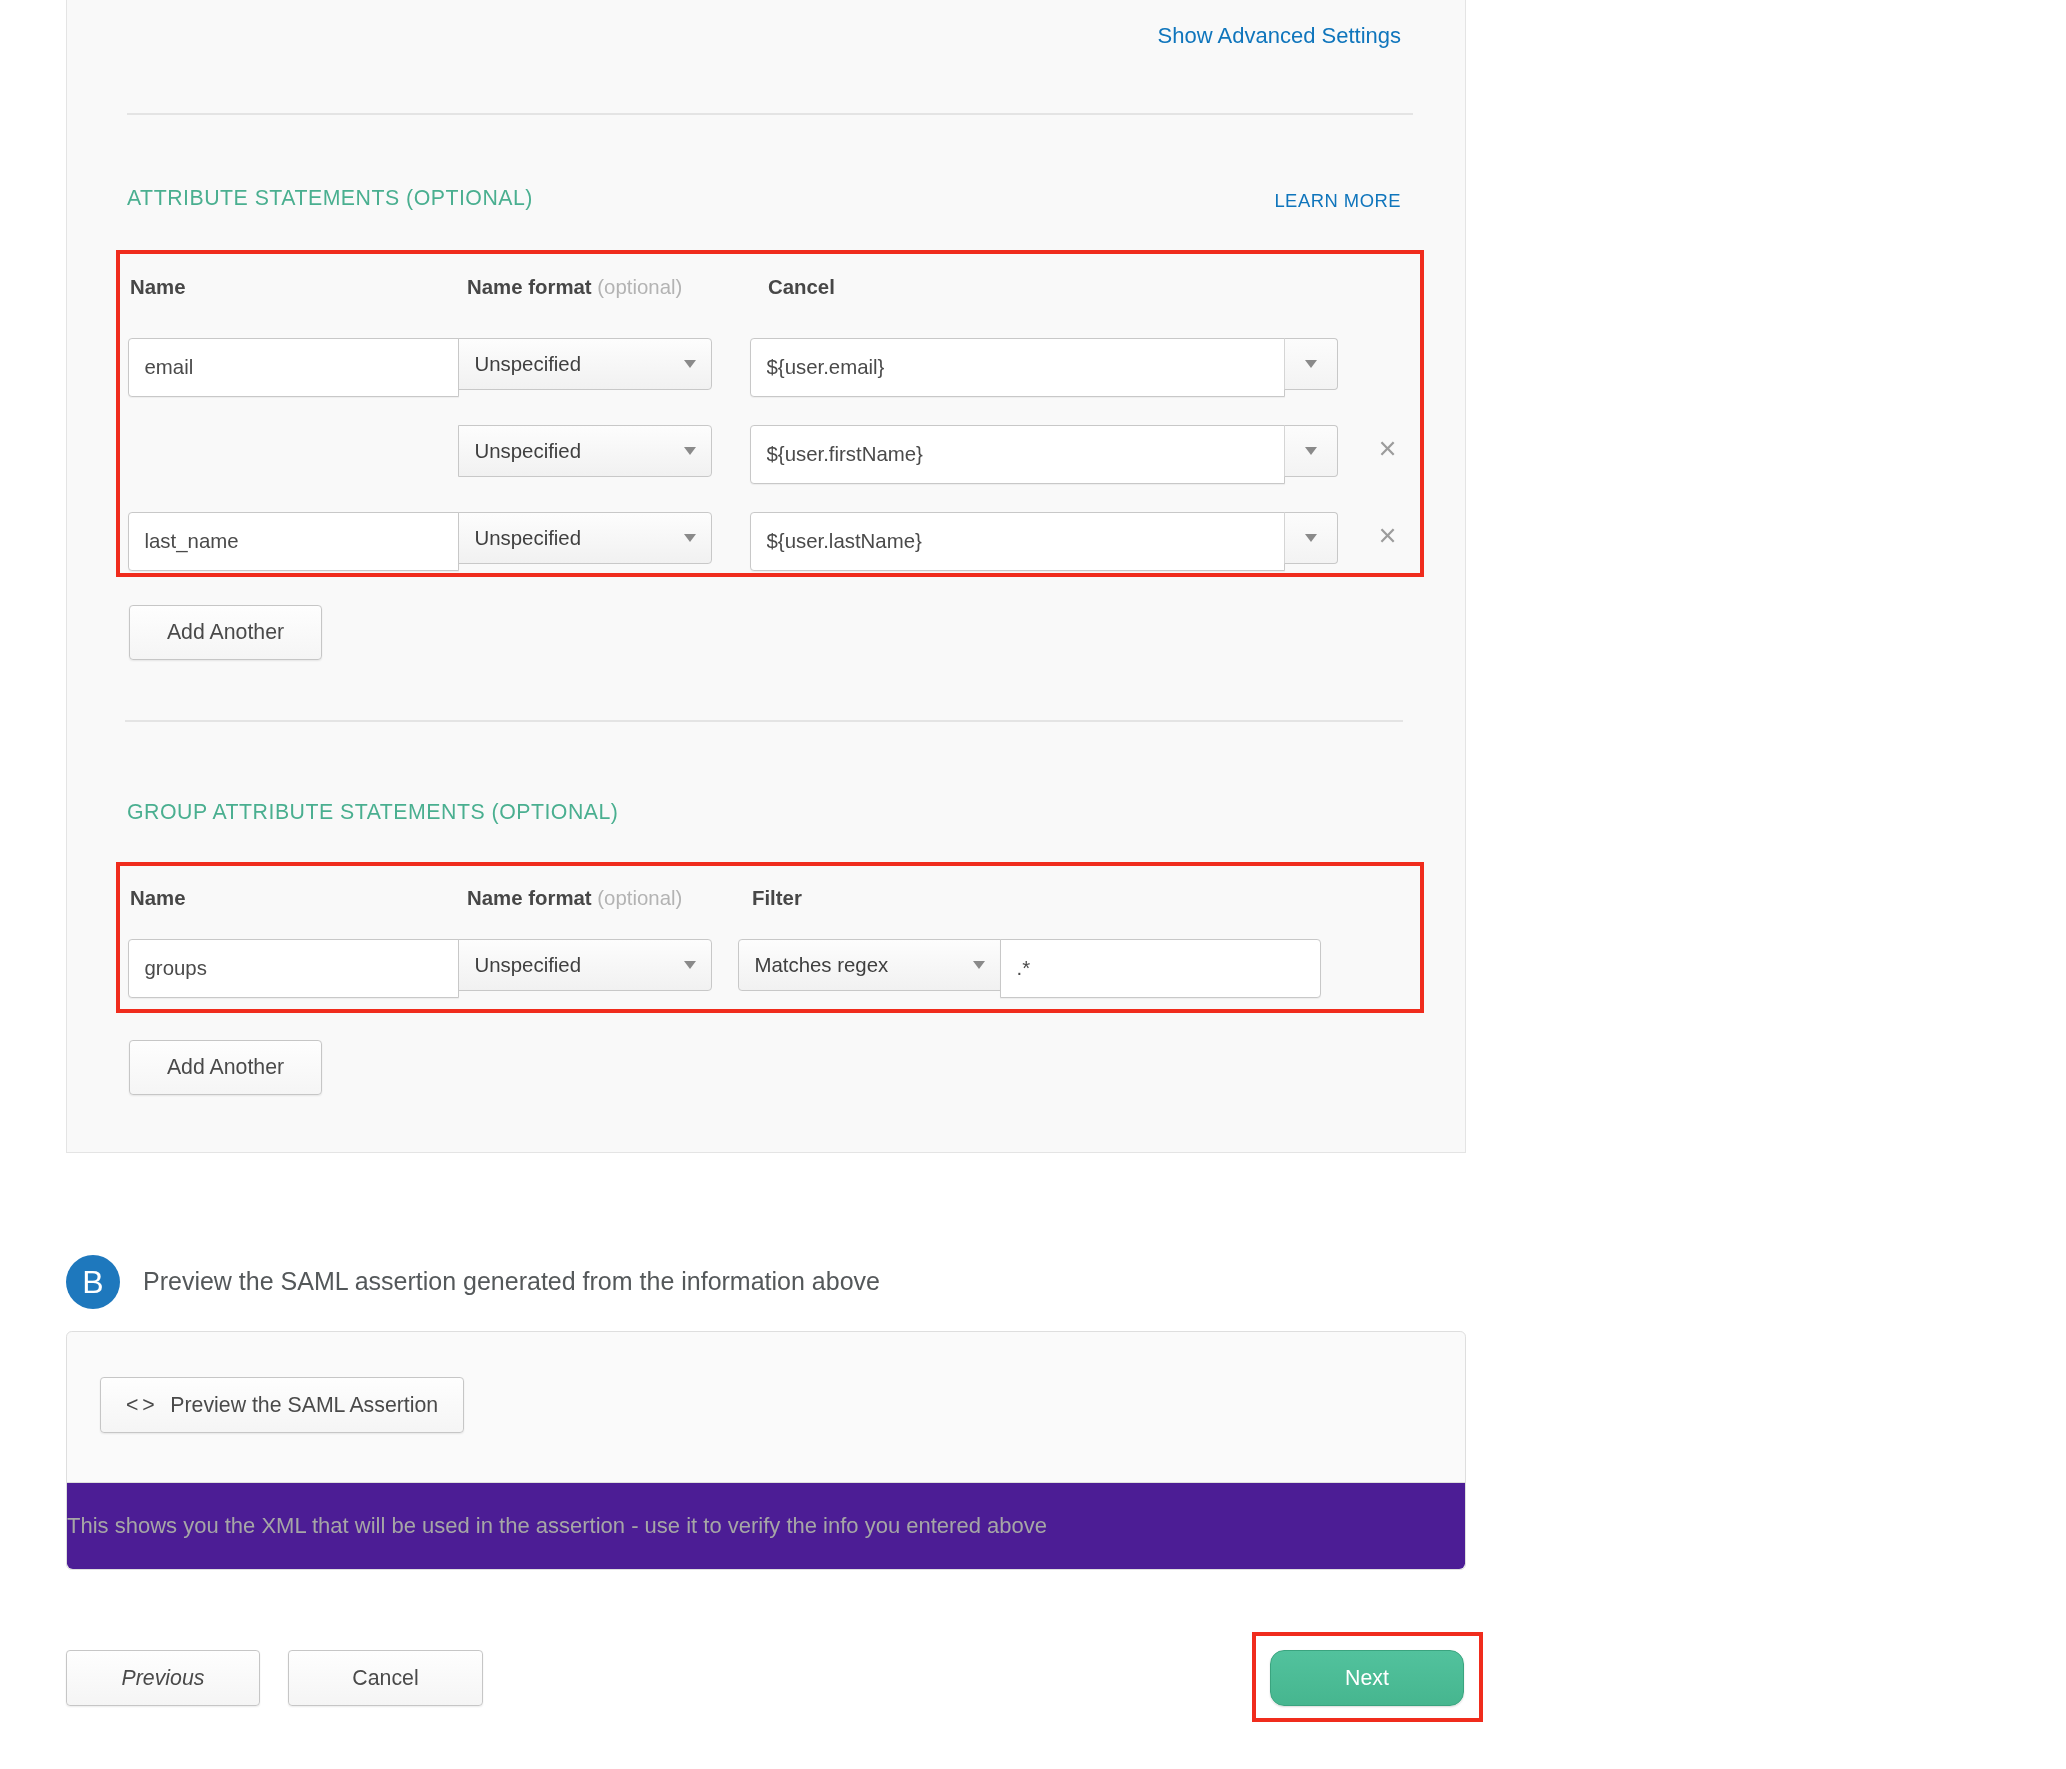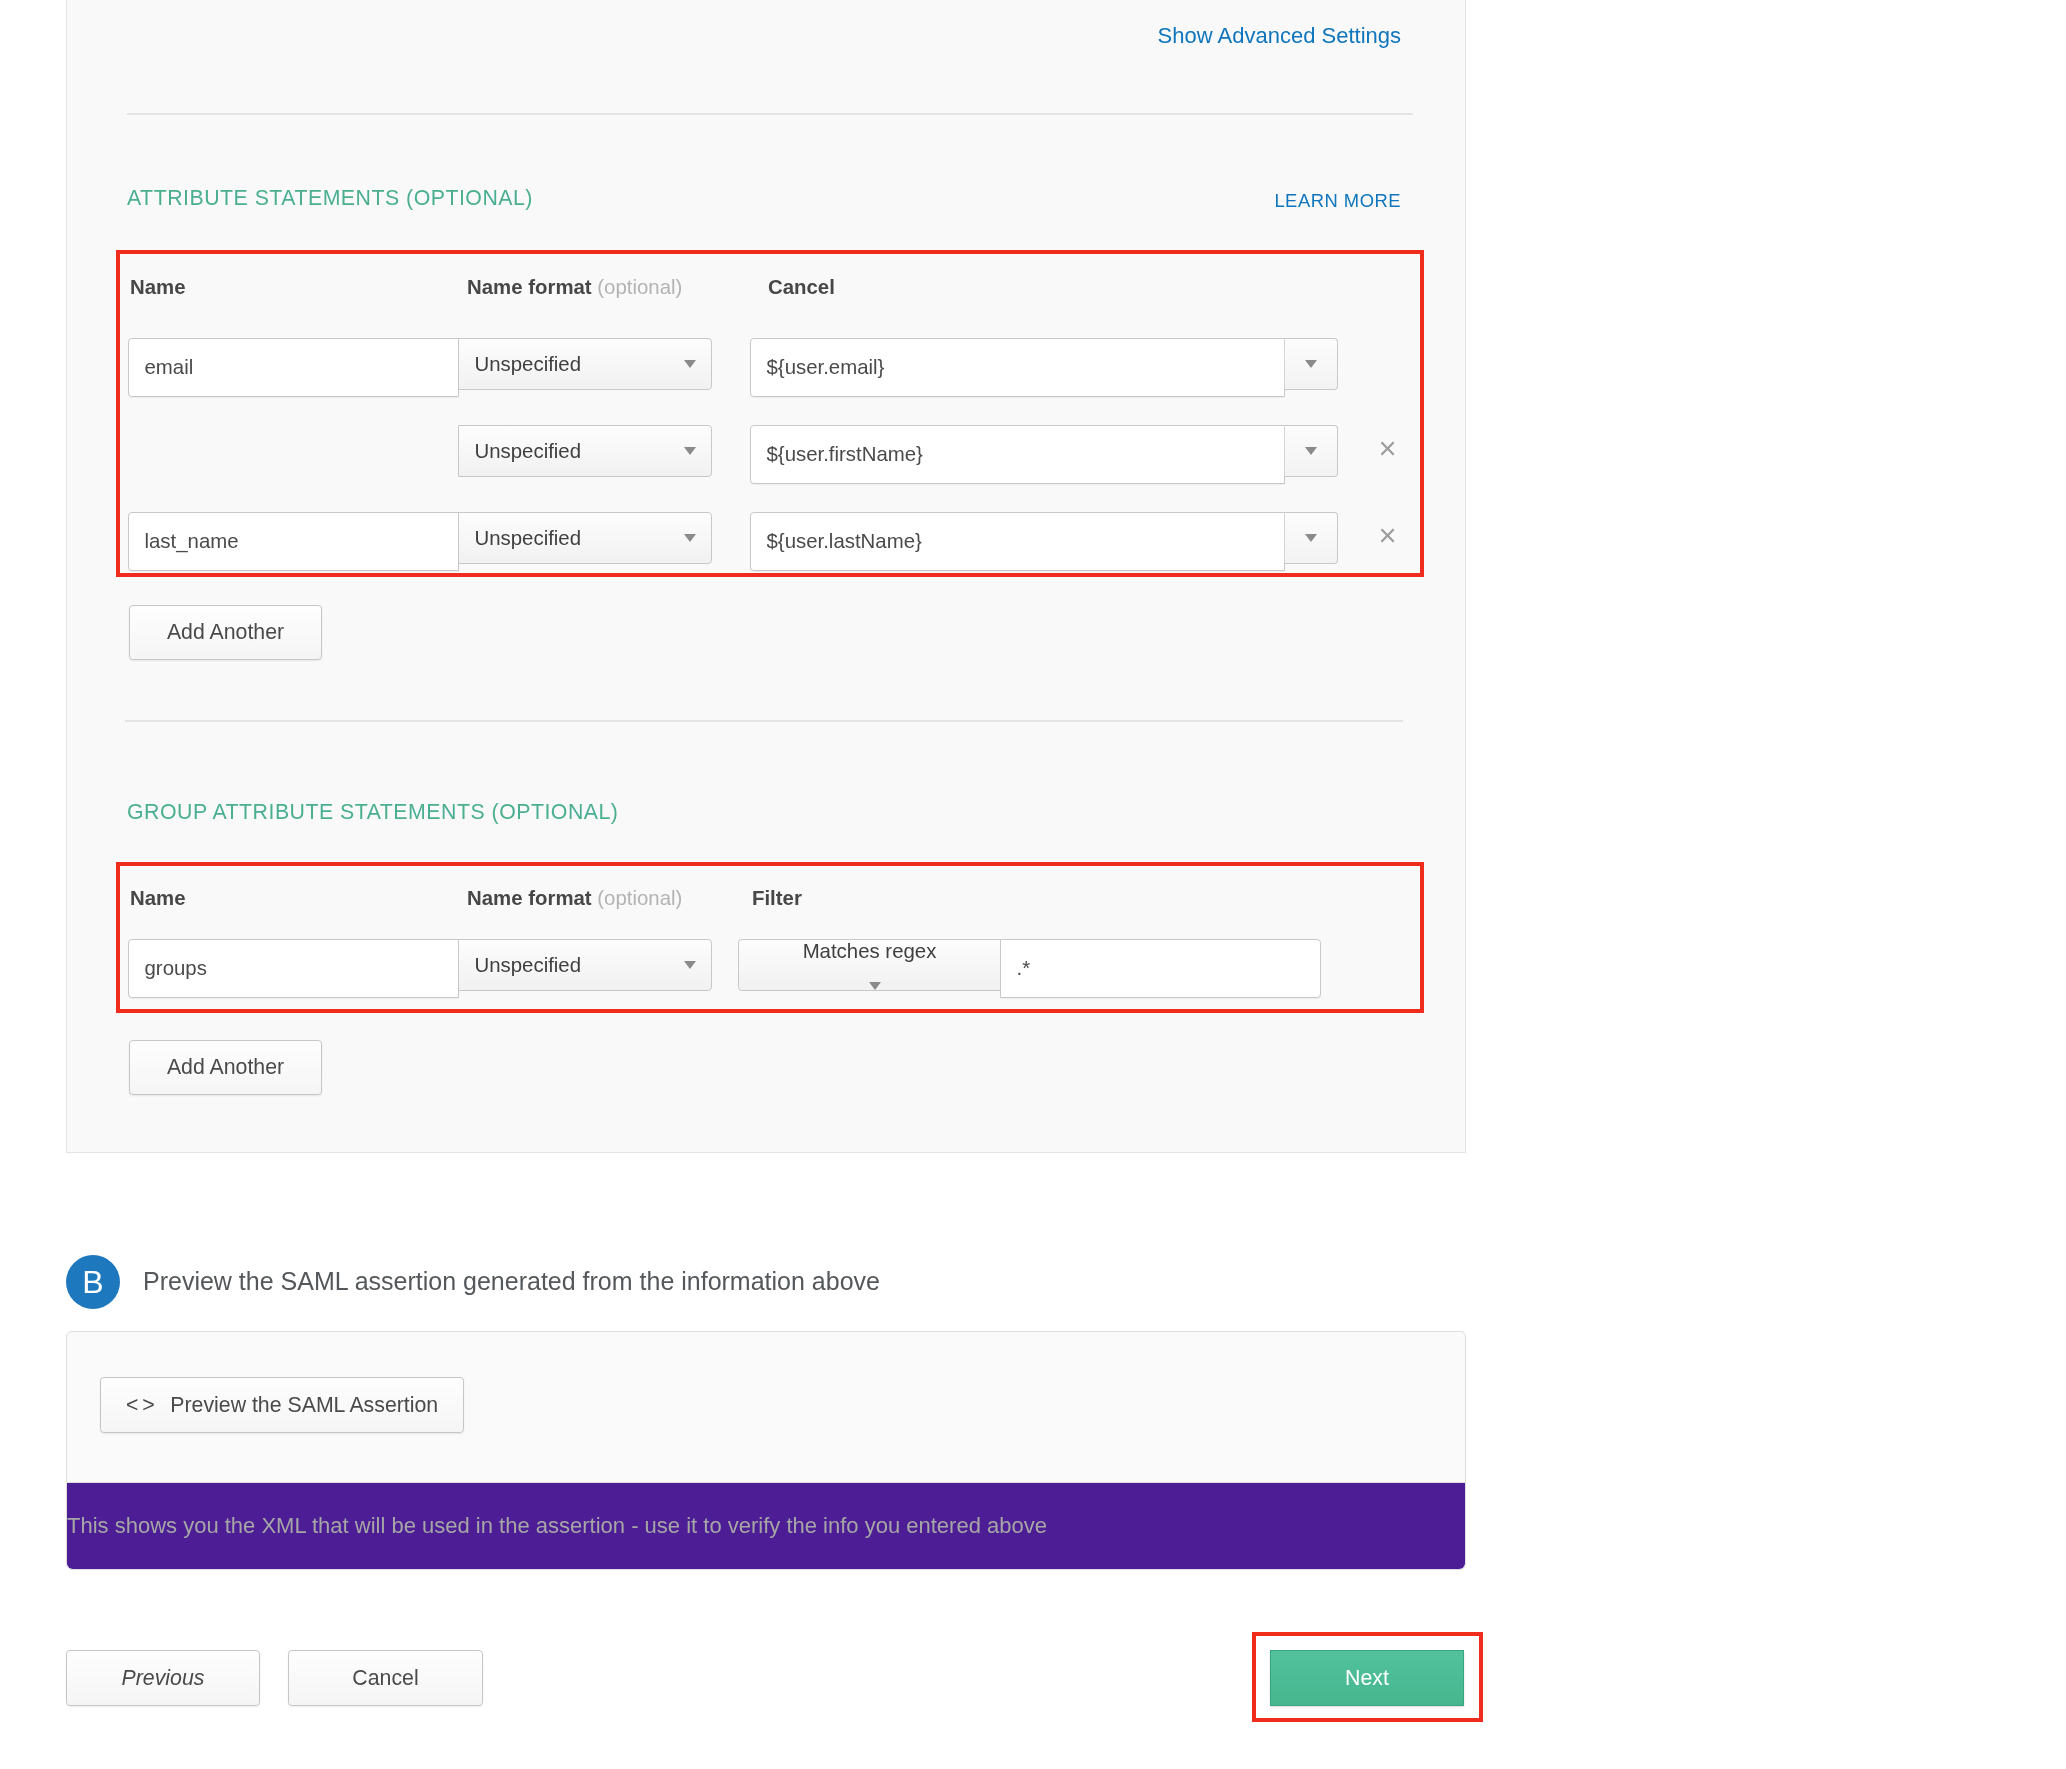--- a/index.html
+++ b/index.html
@@ -77,21 +77,21 @@
   .card-footer { position:absolute; left:0; right:0; bottom:0; height:87px; background:#4c1d95;
                  border-top:1px solid #dedede; border-radius:0 0 5.8px 5.8px;
                  display:flex; align-items:center; }
   .footer-note { font-size:22px; color:#a6a6a6; }
 
   
   .prev-btn   { left:66px;  top:1650px; width:194px; height:56px;font-style:italic; }
   .cancel-btn { left:288px; top:1650px; width:195px; height:56px; }
   .next-btn   { position:absolute; left:1270px; top:1650px; width:194px; height:56px;
                 background:linear-gradient(180deg,#52c29d,#46b68f); border:1px solid #3aa47f;
-                border-radius:0; color:#fff; font-size:21.3px; font-family:inherit; cursor:pointer;
+                border-radius:14px; color:#fff; font-size:21.3px; font-family:inherit; cursor:pointer;
                 box-shadow:0 1px 1.9px rgba(0,0,0,.15); }
 </style>
 </head>
 <body>
 
 <div class="page">
 
   <div class="panel">
 
     <a class="advanced-link">Show Advanced Settings</a>
@@ -154,21 +154,21 @@
       <span>Name format</span>
       <span class="optional-note">(optional)</span>
     </div>
     <div class="col-head" style="left:685px; top:887px;">Filter</div>
 
     <input class="text-input grp-name" style="top: 939px;" readonly="" value="groups">
     <div class="sel grp-fmt" style="top:939px;">
       <span>Unspecified</span>
       <span class="caret"></span>
     </div>
-    <div class="sel filter-sel" style="top:939px;flex-direction:column;">
+    <div class="sel filter-sel" style="top:939px;">
       <span>Matches regex</span>
       <span class="caret"></span>
     </div>
     <input class="text-input filter-in" style="top: 939px;" readonly="" value=".*">
 
     <button class="btn add2">Add Another</button>
   </div>
 
   <div class="step-badge">B</div>
   <div class="step-label">Preview the SAML assertion generated from the information above</div>

